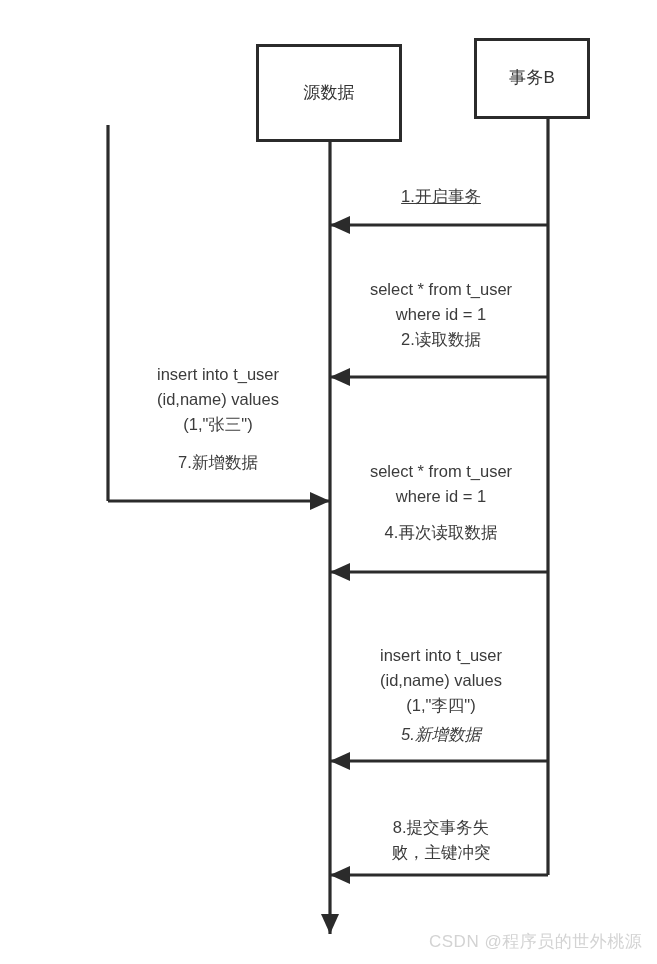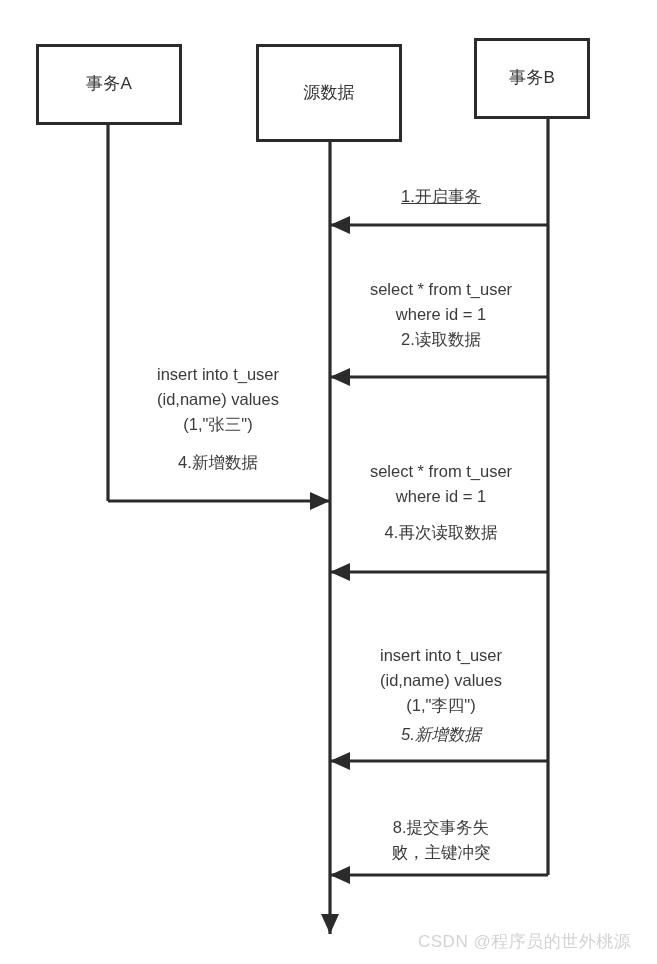--- a/index.html
+++ b/index.html
@@ -75,50 +75,47 @@
       <line x1="108" y1="501" x2="330" y2="501" stroke="#2b2b2b" stroke-width="3.2"></line>
       <polygon points="330,501 310,492 310,510" fill="#2b2b2b"></polygon>
       <line x1="548" y1="572" x2="330" y2="572" stroke="#2b2b2b" stroke-width="3.2"></line>
       <polygon points="330,572 350,563 350,581" fill="#2b2b2b"></polygon>
       <line x1="548" y1="761" x2="330" y2="761" stroke="#2b2b2b" stroke-width="3.2"></line>
       <polygon points="330,761 350,752 350,770" fill="#2b2b2b"></polygon>
       <line x1="548" y1="875" x2="330" y2="875" stroke="#2b2b2b" stroke-width="3.2"></line>
       <polygon points="330,875 350,866 350,884" fill="#2b2b2b"></polygon>
     </svg>
 
-  <div class="participant-box" style="left:36px; top:44px; width:146px; height:81px;">
-    <span class="participant-label">事务A</span>
-  </div>
 
   <div class="participant-box" style="left:256px; top:44px; width:146px; height:98px;">
     <span class="participant-label">源数据</span>
   </div>
 
   <div class="participant-box" style="left:474px; top:38px; width:116px; height:81px;">
     <span class="participant-label">事务B</span>
   </div>
 
   <div class="msg-label" style="left:441px; top:184px;text-decoration:underline;">1.开启事务</div>
 
   <div class="msg-label" style="left:441px; top:277px;">select * from t_user
 where id = 1
 2.读取数据</div>
 
   <div class="msg-label" style="left:218px; top:362px;">insert into t_user
 (id,name) values
 (1,"张三")</div>
-  <div class="msg-label" style="left:218px; top:450px;">4.新增数据</div>
+  <div class="msg-label" style="left:218px; top:450px;">7.新增数据</div>
 
   <div class="msg-label" style="left:441px; top:459px;">select * from t_user
 where id = 1</div>
   <div class="msg-label" style="left:441px; top:520px;">4.再次读取数据</div>
 
   <div class="msg-label" style="left:441px; top:643px;">insert into t_user
 (id,name) values
 (1,"李四")</div>
   <div class="msg-label" style="left:441px; top:722px;font-style:italic;">5.新增数据</div>
 
   <div class="msg-label" style="left:441px; top:815px;">8.提交事务失
 败，主键冲突</div>
 
-  <div class="watermark" style="left:418px; top:930px;text-align:center;">CSDN @程序员的世外桃源</div>
+  <div class="watermark" style="left:429px; top:930px;text-align:center;">CSDN @程序员的世外桃源</div>
 
 </div>
 
 </body></html>

